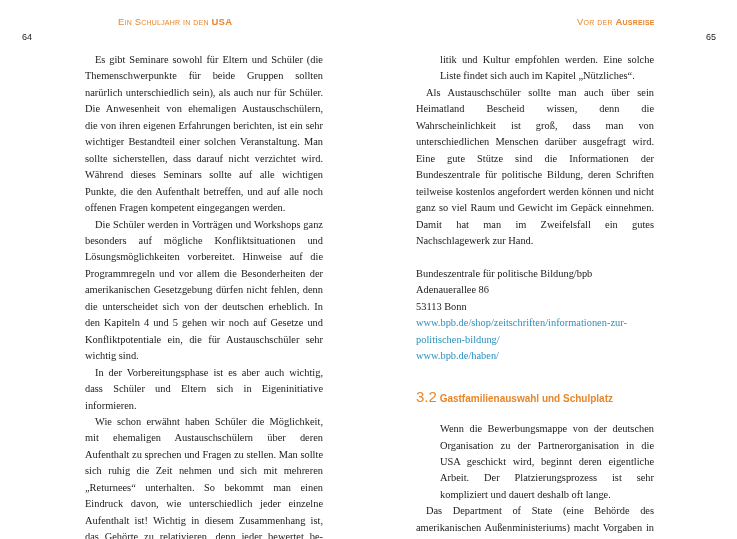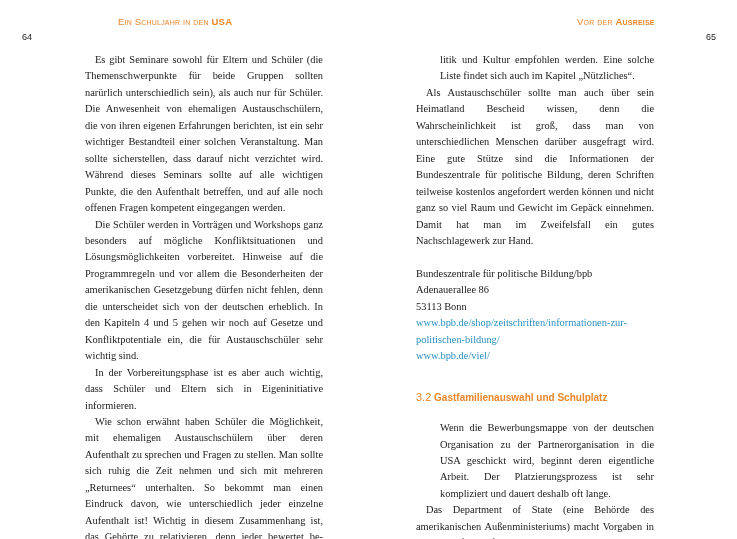--- a/index.html
+++ b/index.html
@@ -19,21 +19,21 @@
   .col-left { left:85px; }
   .col-right { left:416px; }
   .col p { margin:0; text-indent:0; }
   .col p.ind { text-indent:10px; }
   .col p.noind { text-indent:0;margin-left:24px; }
   .addr { margin-top:16.45px; text-align:left; }
   .addr div { white-space:nowrap; }
   .link { color:#2a8fbf; text-decoration:none; }
   .section { margin-top:24px; margin-bottom:14px; font-family:"Liberation Sans","DejaVu Sans",sans-serif;
              font-weight:bold; color:#e8862a; font-size:10px; }
-  .section .num { font-weight:normal; font-size:11px; }
+  .section .num { font-weight:normal; font-size:15px; }
 </style>
 </head>
 <body>
 
 <div class="pagenum pn-left">64</div>
 <div class="runhead rh-left"><span>Ein Schuljahr in den </span><b>USA</b></div>
 
 <div class="col col-left">
   <p class="ind">Es gibt Seminare sowohl für Eltern und Schüler (die Themenschwerpunkte für beide Gruppen sollten narürlich unterschiedlich sein), als auch nur für Schüler. Die Anwe­senheit von ehemaligen Austauschschülern, die von ihren eigenen Erfahrungen berichten, ist ein sehr wichtiger Be­standteil einer solchen Veranstaltung. Man sollte sicher­stellen, dass darauf nicht verzichtet wird. Während dieses Seminars sollte auf alle wichtigen Punkte, die den Aufenthalt betreffen, und auf alle noch offenen Fragen kompetent ein­gegangen werden.</p>
   <p class="ind">Die Schüler werden in Vorträgen und Workshops ganz be­sonders auf mögliche Konfliktsituationen und Lösungsmög­lichkeiten vorbereitet. Hinweise auf die Programmregeln und vor allem die Besonderheiten der amerikanischen Gesetz­gebung dürfen nicht fehlen, denn die unterscheidet sich von der deutschen erheblich. In den Kapiteln 4 und 5 gehen wir noch auf Gesetze und Konfliktpotentiale ein, die für Aus­tauschschüler sehr wichtig sind.</p>
@@ -48,21 +48,21 @@
 <div class="col col-right">
   <p class="noind">litik und Kultur empfohlen werden. Eine solche Liste findet sich auch im Kapitel „Nützliches“.</p>
   <p class="ind">Als Austauschschüler sollte man auch über sein Heimat­land Bescheid wissen, denn die Wahrscheinlichkeit ist groß, dass man von unterschiedlichen Menschen darüber aus­gefragt wird. Eine gute Stütze sind die Informationen der Bundeszentrale für politische Bildung, deren Schriften teil­weise kostenlos angefordert werden können und nicht ganz so viel Raum und Gewicht im Gepäck einnehmen. Damit hat man im Zweifelsfall ein gutes Nachschlagewerk zur Hand.</p>
 
   <div class="addr">
     <div>Bundeszentrale für politische Bildung/bpb</div>
     <div>Adenauerallee 86</div>
     <div>53113 Bonn</div>
     <div><a class="link">www.bpb.de/shop/zeitschriften/informationen-zur-</a></div>
     <div><a class="link">politischen-bildung/</a></div>
-    <div><a class="link">www.bpb.de/viel/</a></div>
+    <div><a class="link">www.bpb.de/haben/</a></div>
   </div>
 
   <div class="section">
     <span class="num">3.2</span>
     <span>Gastfamilienauswahl und Schulplatz</span>
   </div>
 
   <p class="noind">Wenn die Bewerbungsmappe von der deutschen Organisa­tion zu der Partnerorganisation in die USA geschickt wird, beginnt deren eigentliche Arbeit. Der Platzierungsprozess ist sehr kompliziert und dauert deshalb oft lange.</p>
   <p class="ind">Das Department of State (eine Behörde des amerikanischen Außenministeriums) macht Vorgaben in Bezug auf Gastfa­miliensuche und Schulplatzierung. Einige formale Schritte sind unbedingt geboten, bevor eine Platzierung in Sack und Tüten ist und den Schülern und Eltern mitgeteilt werden darf. (Die Vorgaben des Department of State finden sich im Originaltext im Kapitel „Nützliches“.)</p>
 

